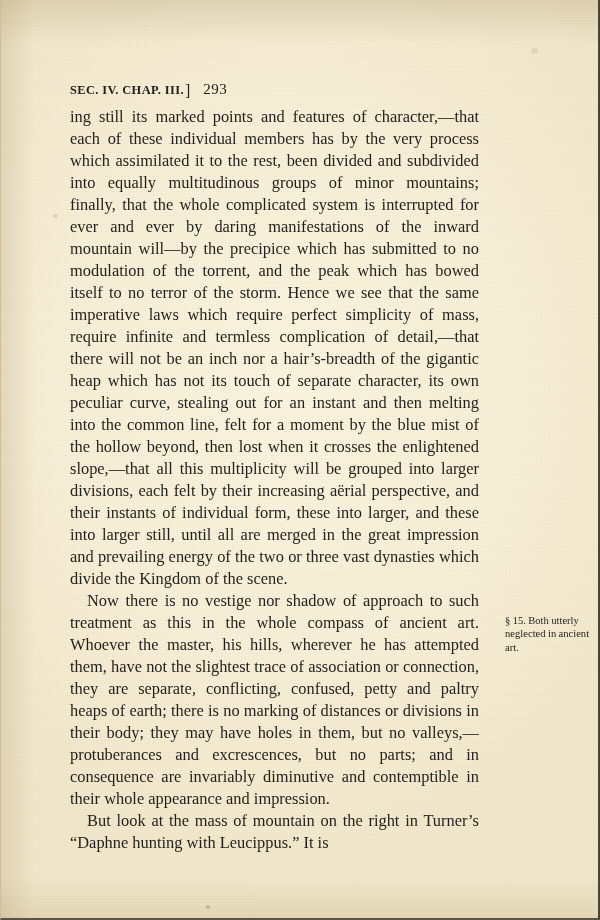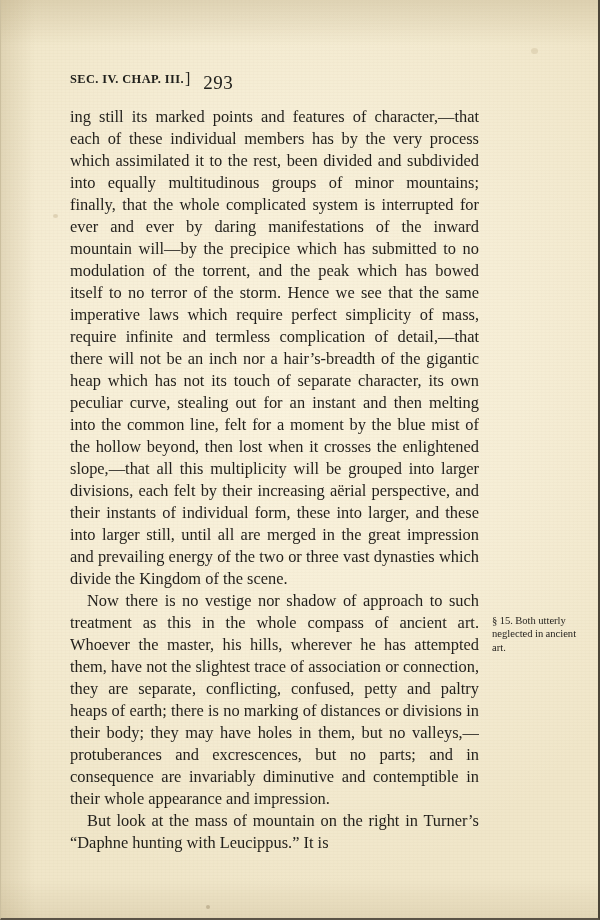--- a/index.html
+++ b/index.html
@@ -70,21 +70,21 @@
   
   .type-block {
     position: absolute;
     left: 69px;
     top: 72px;
     width: 462px;
   }
 
   .running-head {
     display: flex;
-    align-items: flex-start;
+    align-items: flex-end;
     height: 26px;
     color: #20201c;
     white-space: nowrap;
   }
   .rh-sec {
     font-size: 12.4px;
     font-variant: small-caps;
     letter-spacing: 0.4px;
     font-weight: 600;
   }
@@ -95,21 +95,21 @@
     line-height: 0.9;
   }
   .rh-title {
     font-size: 12.4px;
     font-variant: small-caps;
     letter-spacing: 0.9px;
     font-weight: 600;
     flex: 1;
   }
   .rh-folio {
-    font-size: 19px;
+    font-size: 15px;
     letter-spacing: 0.5px;
     padding-right: 40px;
   }
 
   .body-col {
     position: absolute;
     left: 0;
     top: 34px;
     width: 409px;
   }
@@ -121,21 +121,21 @@
     text-align: justify;
     text-justify: inter-word;
     hyphens: none;
     -webkit-font-smoothing: antialiased;
   }
   p.para.indent { text-indent: 17px; }
 
   
   .sidenote {
     position: absolute;
-    left: 491px;
+    left: 504px;
     width: 92px;
     font-size: 10.6px;
     line-height: 13.4px;
     color: #211f1b;
     text-align: left;
     word-spacing: -0.3px;
   }
   .sidenote .sect { letter-spacing: 0px; }
   #sidenote-15 { top: 614px; }
   #sidenote-16 { top: 829px; }

